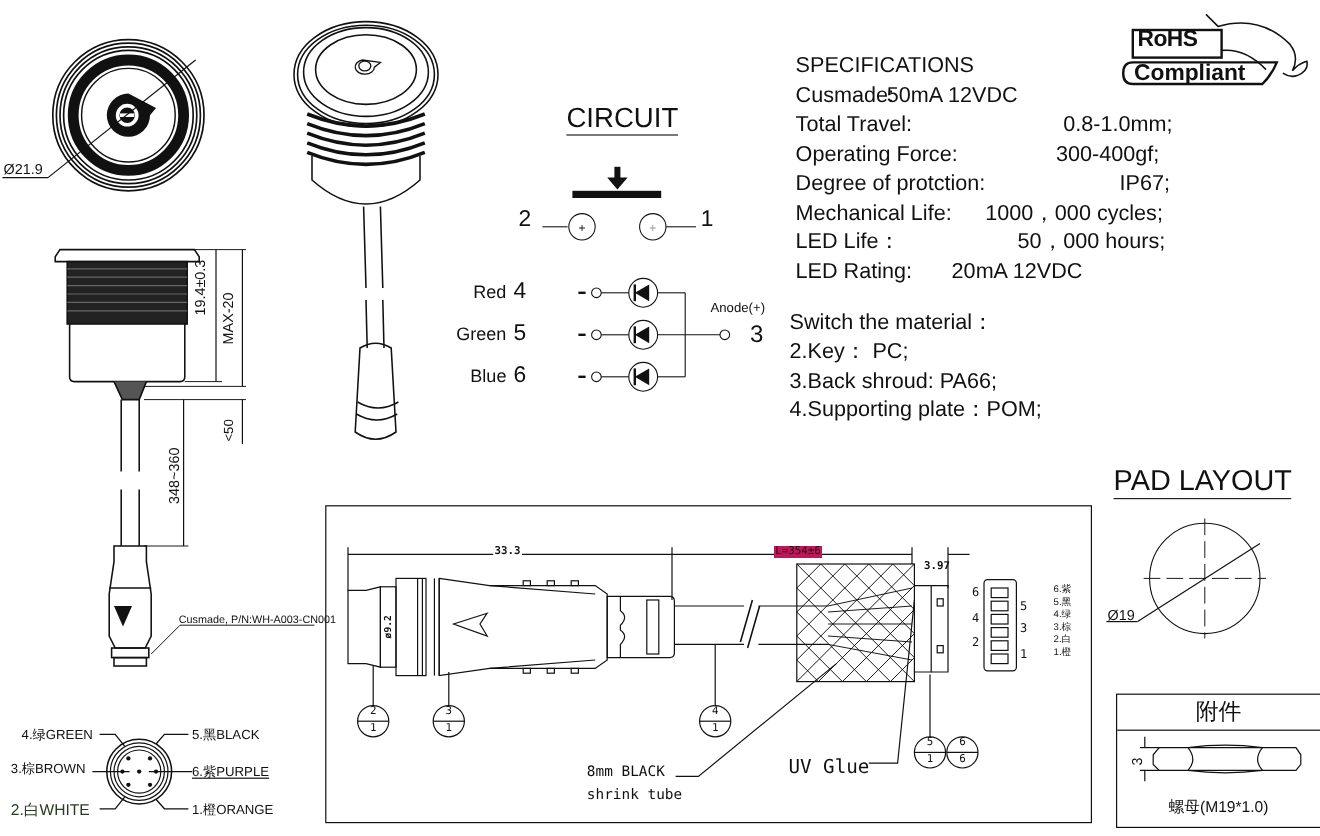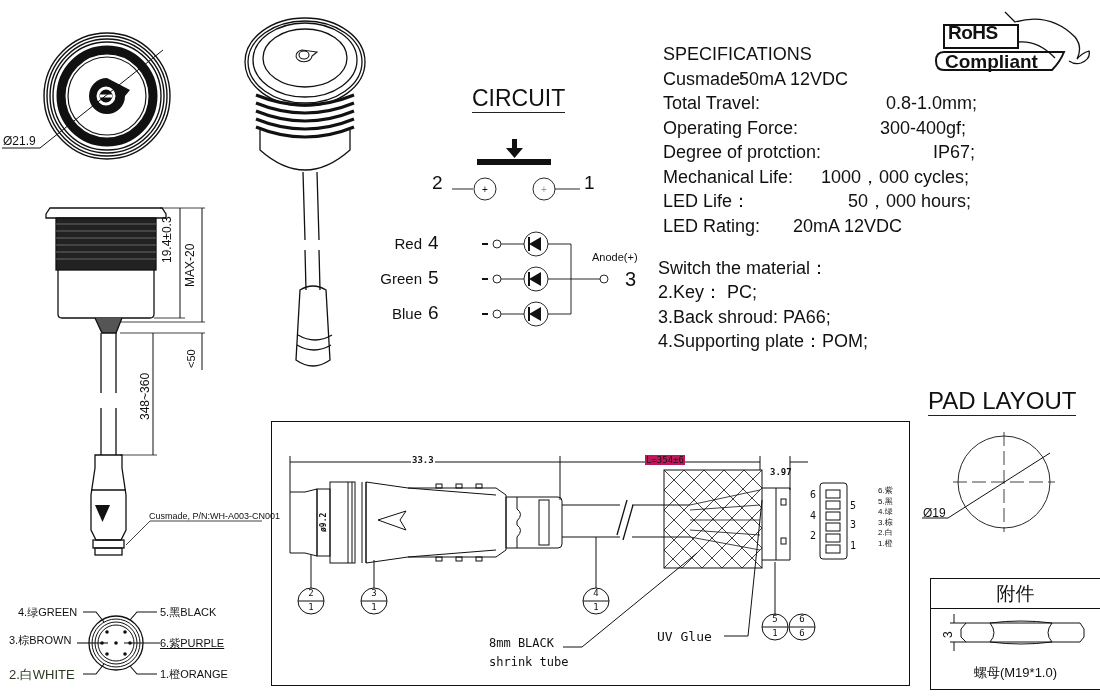--- a/index.html
+++ b/index.html
@@ -362,21 +362,21 @@
 <div class="abs mono" style="left:369px;top:602px;font-size:9px;width:10px;text-align:center;">1</div>
 <div class="abs mono" style="left:591px;top:588px;font-size:9px;width:10px;text-align:center;">4</div>
 <div class="abs mono" style="left:591px;top:602px;font-size:9px;width:10px;text-align:center;">1</div>
 <div class="abs mono" style="left:770px;top:614px;font-size:9px;width:10px;text-align:center;">5</div>
 <div class="abs mono" style="left:770px;top:628px;font-size:9px;width:10px;text-align:center;">1</div>
 <div class="abs mono" style="left:797px;top:614px;font-size:9px;width:10px;text-align:center;">6</div>
 <div class="abs mono" style="left:797px;top:628px;font-size:9px;width:10px;text-align:center;">6</div>
 
 <div class="abs mono" style="left:489px;top:636px;font-size:12px;">8mm BLACK</div>
 <div class="abs mono" style="left:489px;top:655px;font-size:12px;">shrink tube</div>
-<div class="abs mono" style="left:657px;top:629px;font-size:13px;text-align:right;">UV Glue</div>
+<div class="abs mono" style="left:657px;top:629px;font-size:16px;text-align:right;">UV Glue</div>
 
 <div class="abs mono" style="left:810px;top:489px;font-size:10px;">6</div>
 <div class="abs mono" style="left:810px;top:510px;font-size:10px;">4</div>
 <div class="abs mono" style="left:810px;top:530px;font-size:10px;">2</div>
 <div class="abs mono" style="left:850px;top:500px;font-size:10px;">5</div>
 <div class="abs mono" style="left:850px;top:519px;font-size:10px;">3</div>
 <div class="abs mono" style="left:850px;top:540px;font-size:10px;">1</div>
 
 <div class="abs" style="left:878px;top:486px;font-size:8px;line-height:10.5px;font-weight:normal;">
   <div>6.紫</div>

